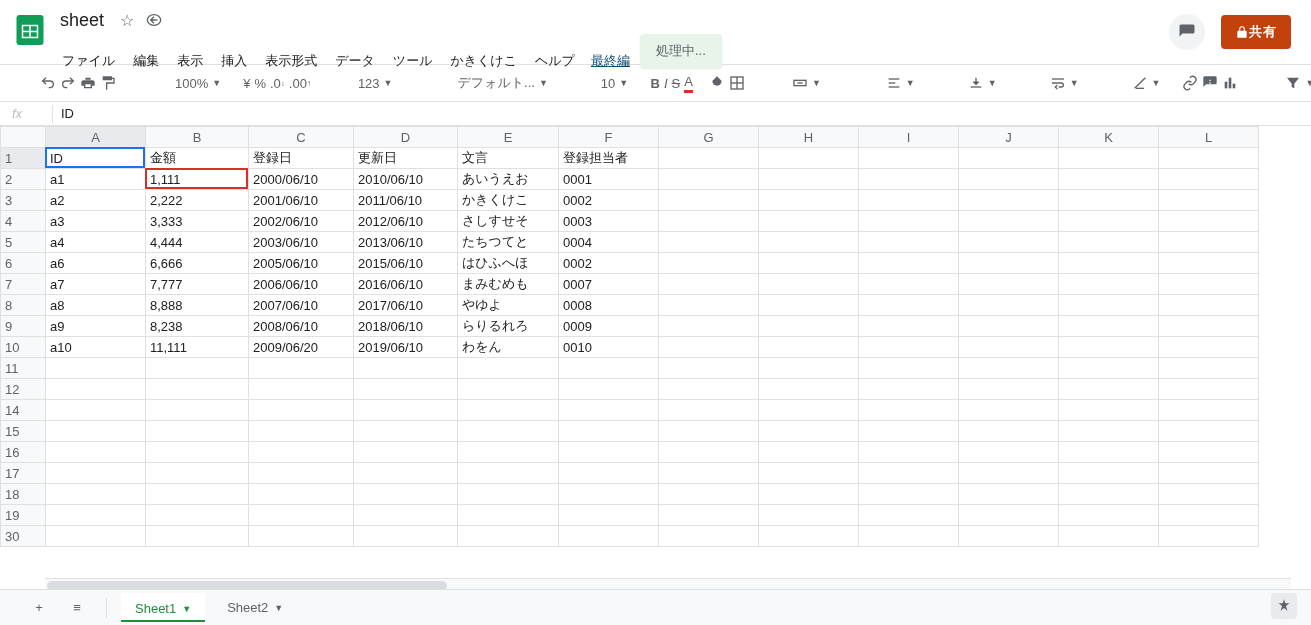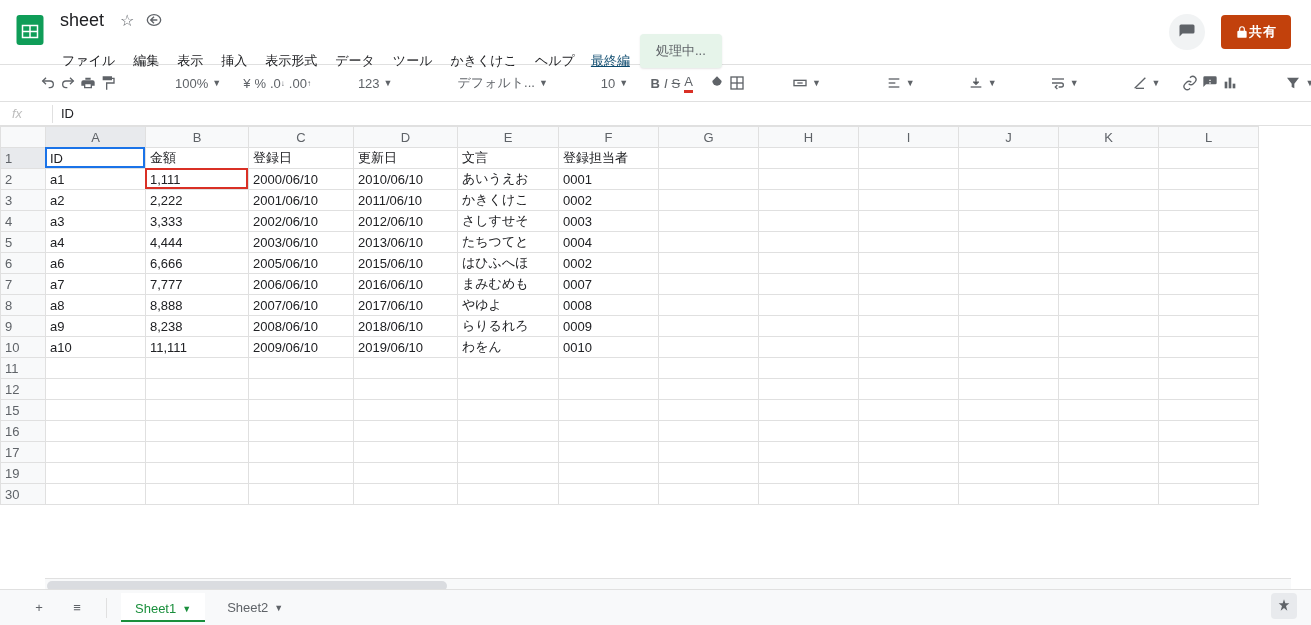--- a/index.html
+++ b/index.html
@@ -528,21 +528,21 @@
             <td></td>
             <td></td>
             <td></td>
             <td></td>
             <td></td>
           </tr>
           <tr>
             <td class="rownum">10</td>
             <td>a10</td>
             <td class="num">11,111</td>
-            <td class="num">2009/06/10</td>
+            <td class="num">2009/06/20</td>
             <td class="num">2019/06/10</td>
             <td>わをん</td>
             <td>0010</td>
             <td></td>
             <td></td>
             <td></td>
             <td></td>
             <td></td>
             <td></td>
           </tr>
@@ -570,20 +570,35 @@
             <td></td>
             <td></td>
             <td></td>
             <td></td>
             <td></td>
             <td></td>
             <td></td>
             <td></td>
           </tr>
           <tr>
+            <td class="rownum">14</td>
+            <td></td>
+            <td></td>
+            <td></td>
+            <td></td>
+            <td></td>
+            <td></td>
+            <td></td>
+            <td></td>
+            <td></td>
+            <td></td>
+            <td></td>
+            <td></td>
+          </tr>
+          <tr>
             <td class="rownum">15</td>
             <td></td>
             <td></td>
             <td></td>
             <td></td>
             <td></td>
             <td></td>
             <td></td>
             <td></td>
             <td></td>
@@ -601,20 +616,35 @@
             <td></td>
             <td></td>
             <td></td>
             <td></td>
             <td></td>
             <td></td>
             <td></td>
           </tr>
           <tr>
             <td class="rownum">17</td>
+            <td></td>
+            <td></td>
+            <td></td>
+            <td></td>
+            <td></td>
+            <td></td>
+            <td></td>
+            <td></td>
+            <td></td>
+            <td></td>
+            <td></td>
+            <td></td>
+          </tr>
+          <tr>
+            <td class="rownum">18</td>
             <td></td>
             <td></td>
             <td></td>
             <td></td>
             <td></td>
             <td></td>
             <td></td>
             <td></td>
             <td></td>
             <td></td>

